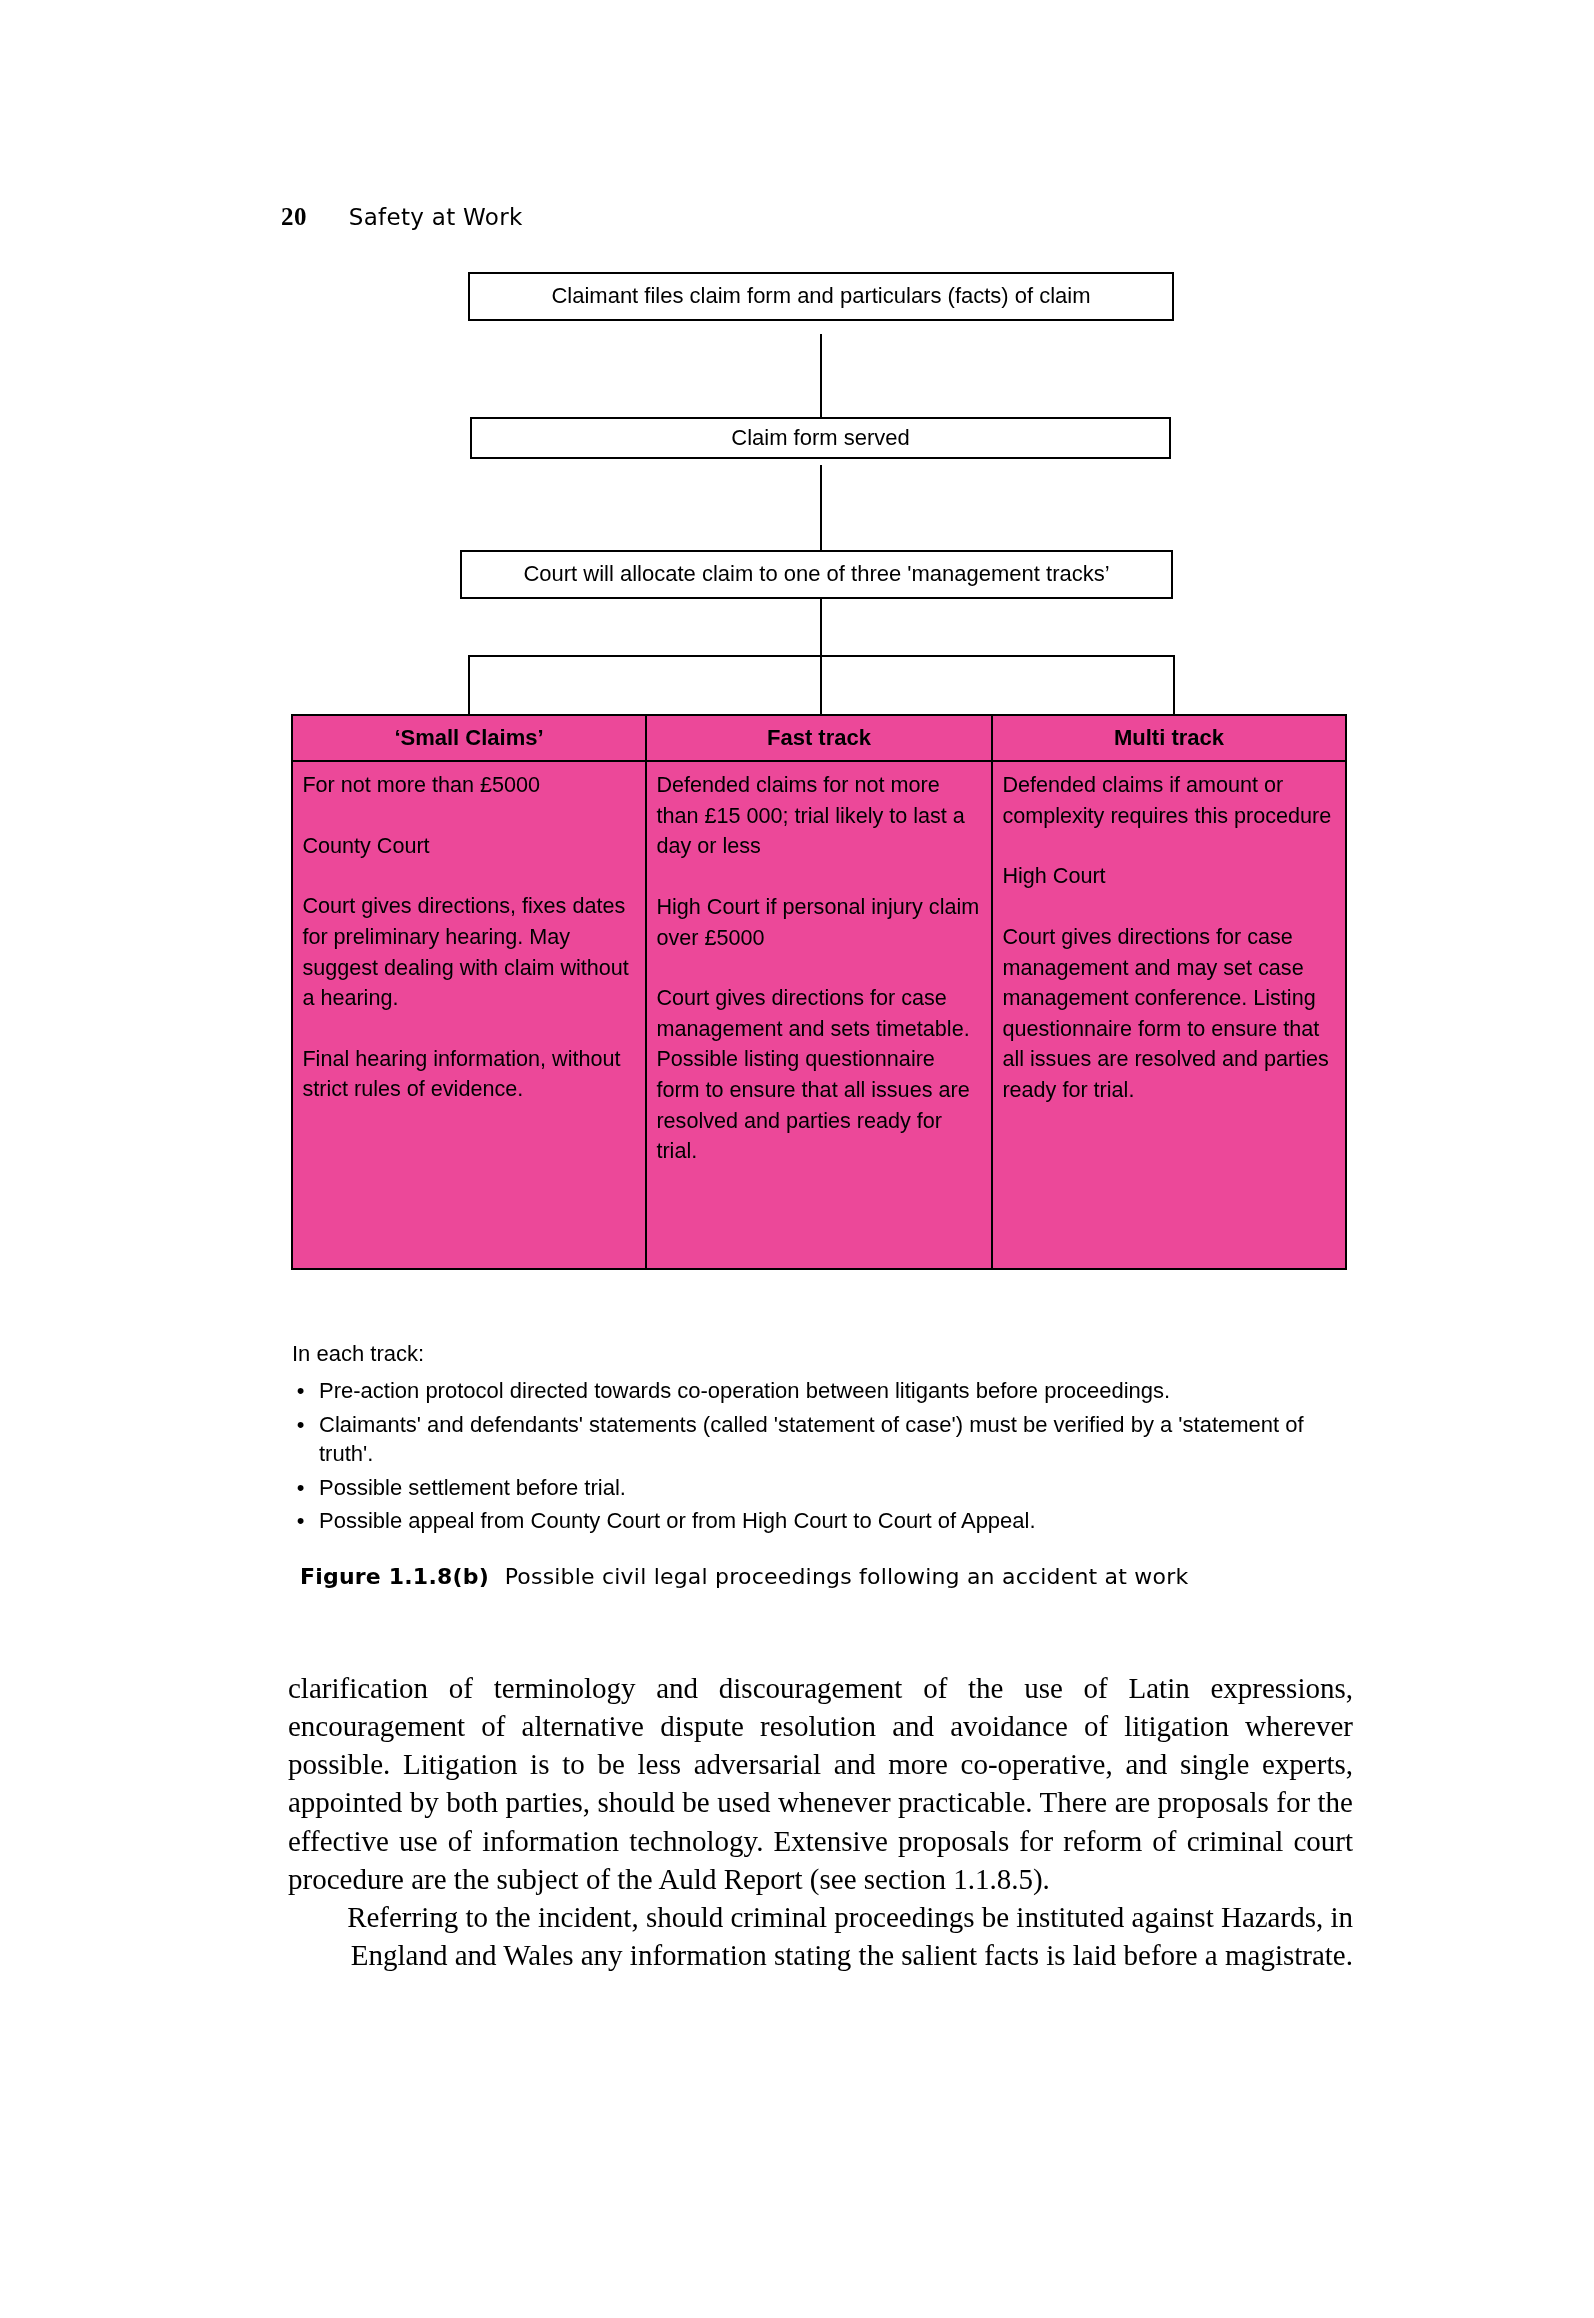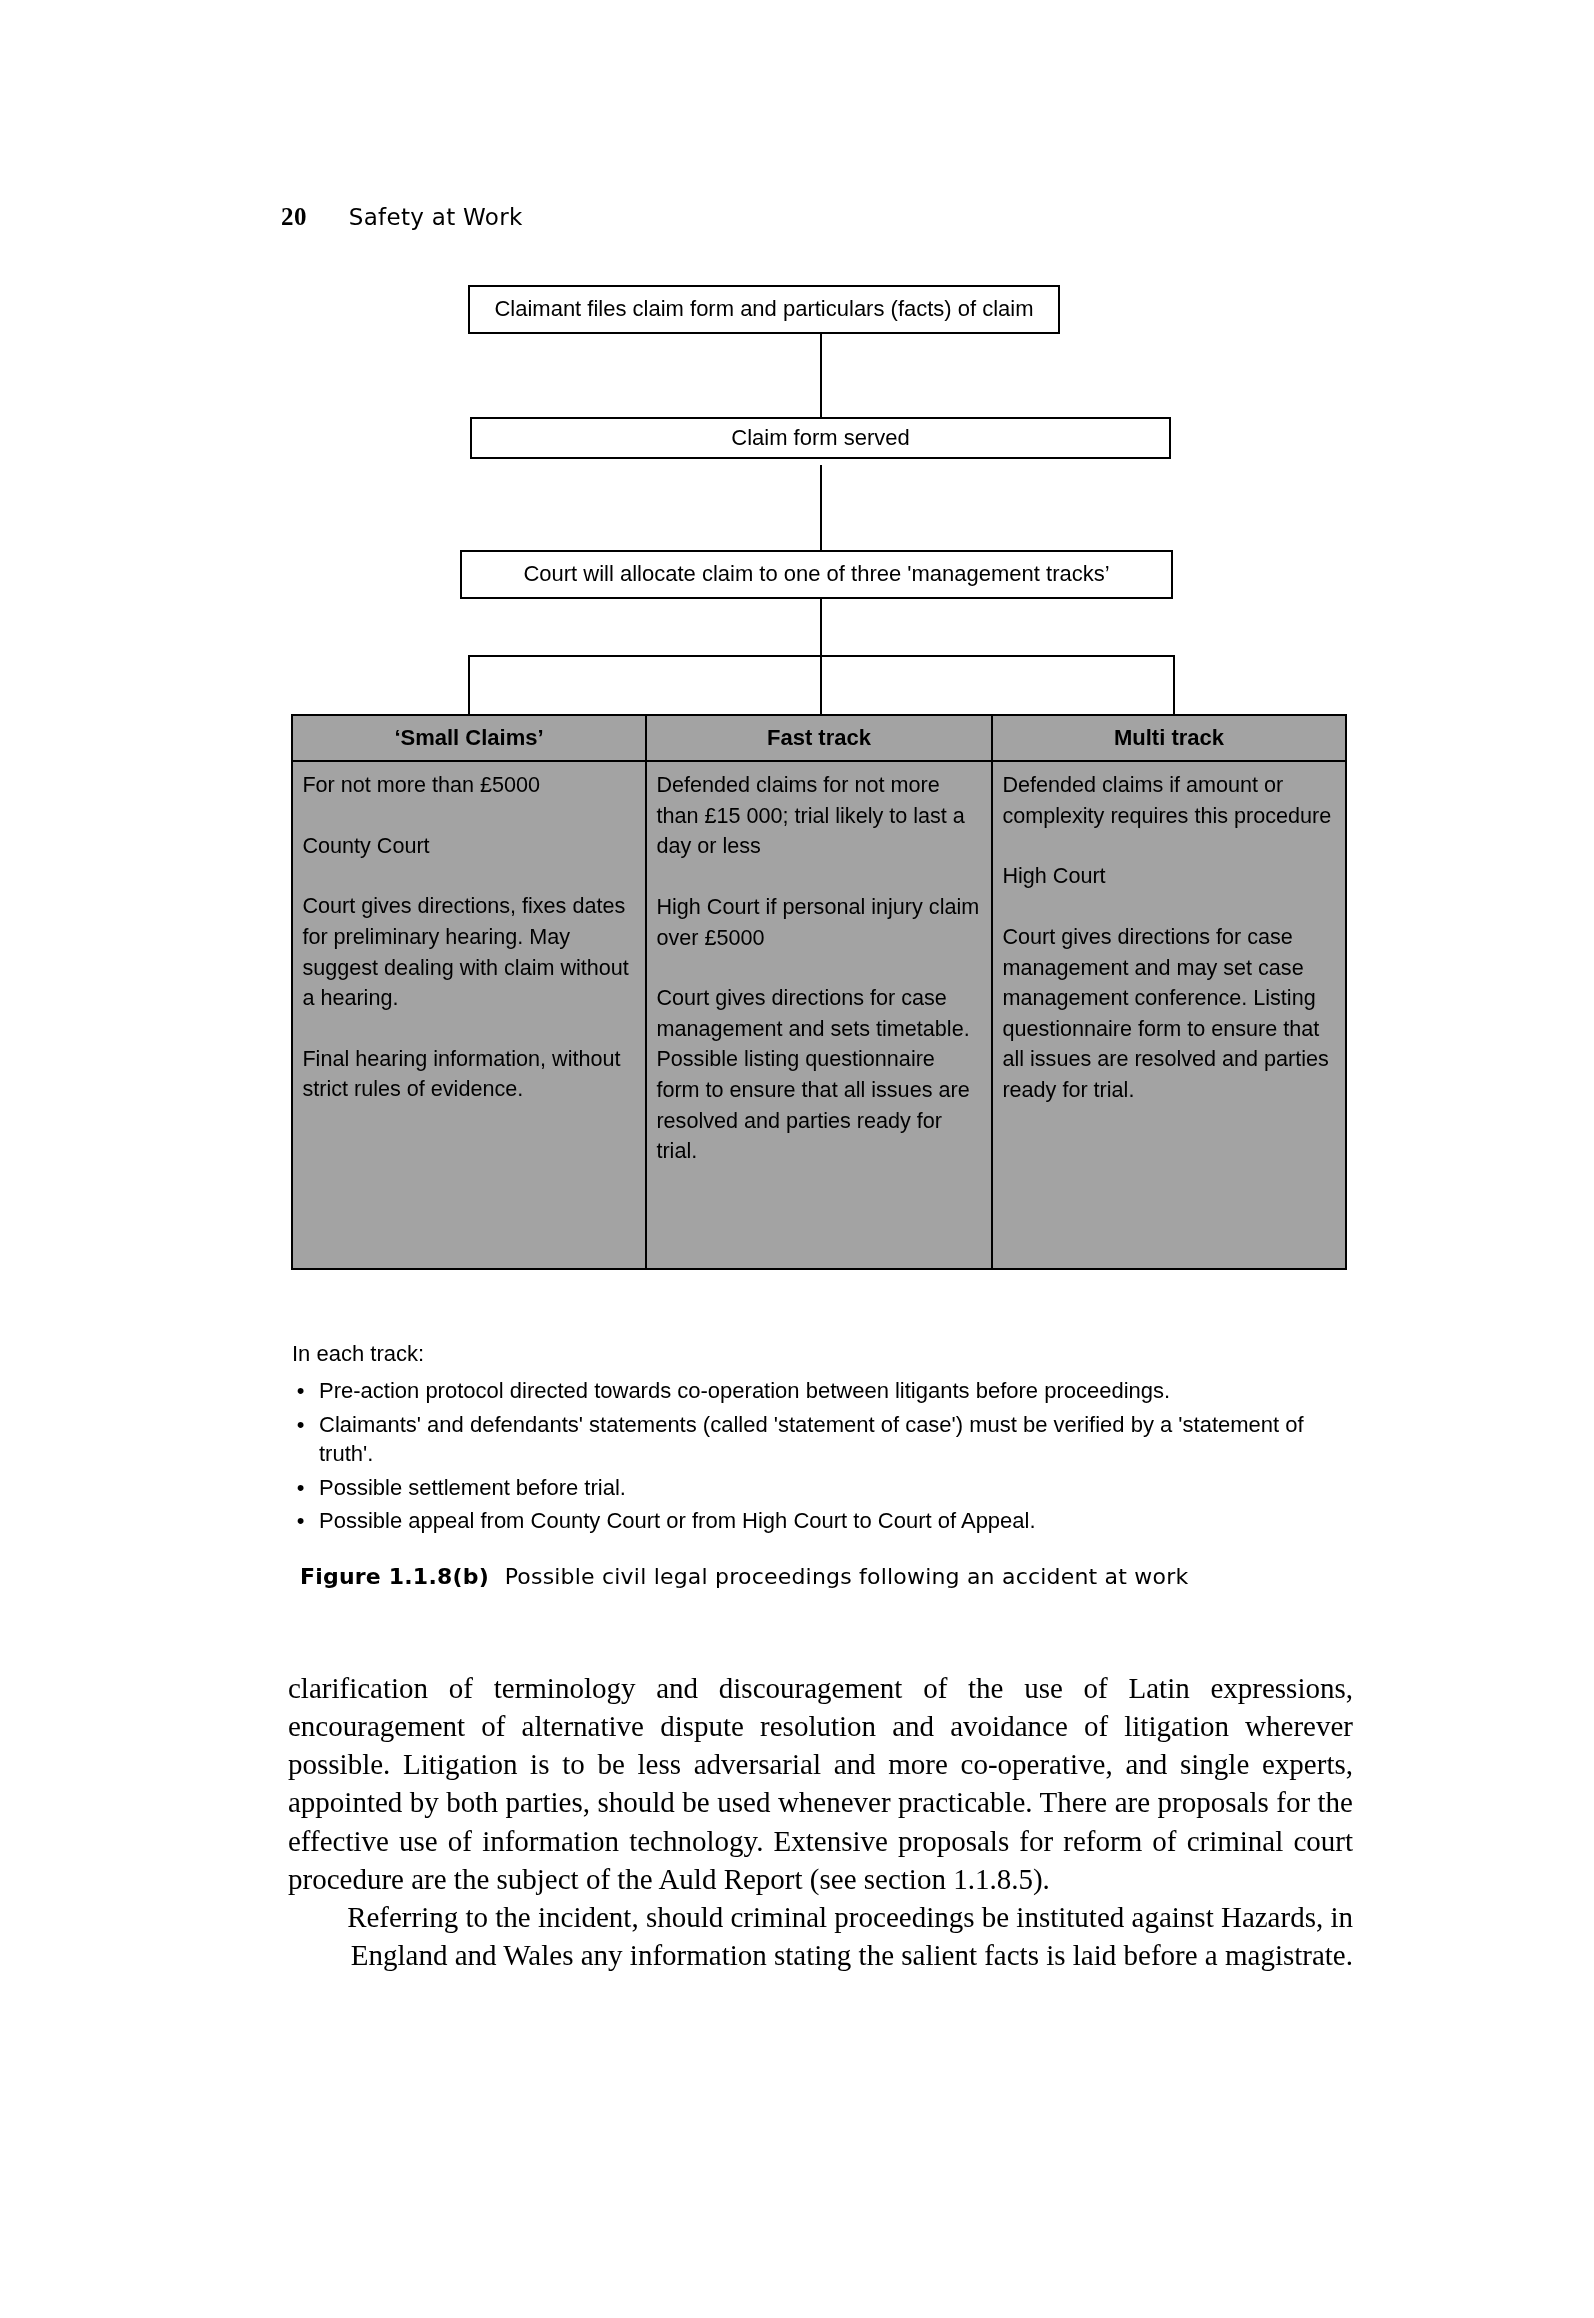--- a/index.html
+++ b/index.html
@@ -53,21 +53,21 @@
     border: 2.4px solid #000;
     background: #fff;
     font-family: "Liberation Sans", sans-serif;
     font-size: 22px;
     text-align: center;
     display: flex;
     align-items: center;
     justify-content: center;
     line-height: 1.1;
   }
-  .flow-box.b1 { left: 468px; top: 285px; width: 592px; height: 49px; }
+  .flow-box.b1 { left: 468px; top: 272px; width: 706px; height: 49px; }
   .flow-box.b2 { left: 470px; top: 417px; width: 701px; height: 42px; }
   .flow-box.b3 { left: 460px; top: 550px; width: 713px; height: 49px; }
 
   .conn {
     position: absolute;
     background: #000;
   }
   .conn.v { width: 2.4px; }
   .conn.h { height: 2.4px; }
 
@@ -87,21 +87,21 @@
   .c7 { left: 1173px; top: 655px; height: 63px; }
 
   
   .tracks {
     position: absolute;
     left: 291px;
     top: 714px;
     width: 1053px;
     border-collapse: collapse;
     table-layout: fixed;
-    background: #a3a3a3;
+    background: #ec4899;
   }
   .tracks th, .tracks td {
     border: 2.4px solid #000;
     font-family: "Liberation Sans", sans-serif;
     vertical-align: top;
     padding: 0;
   }
   .tracks th {
     text-align: center;
     font-weight: 700;

